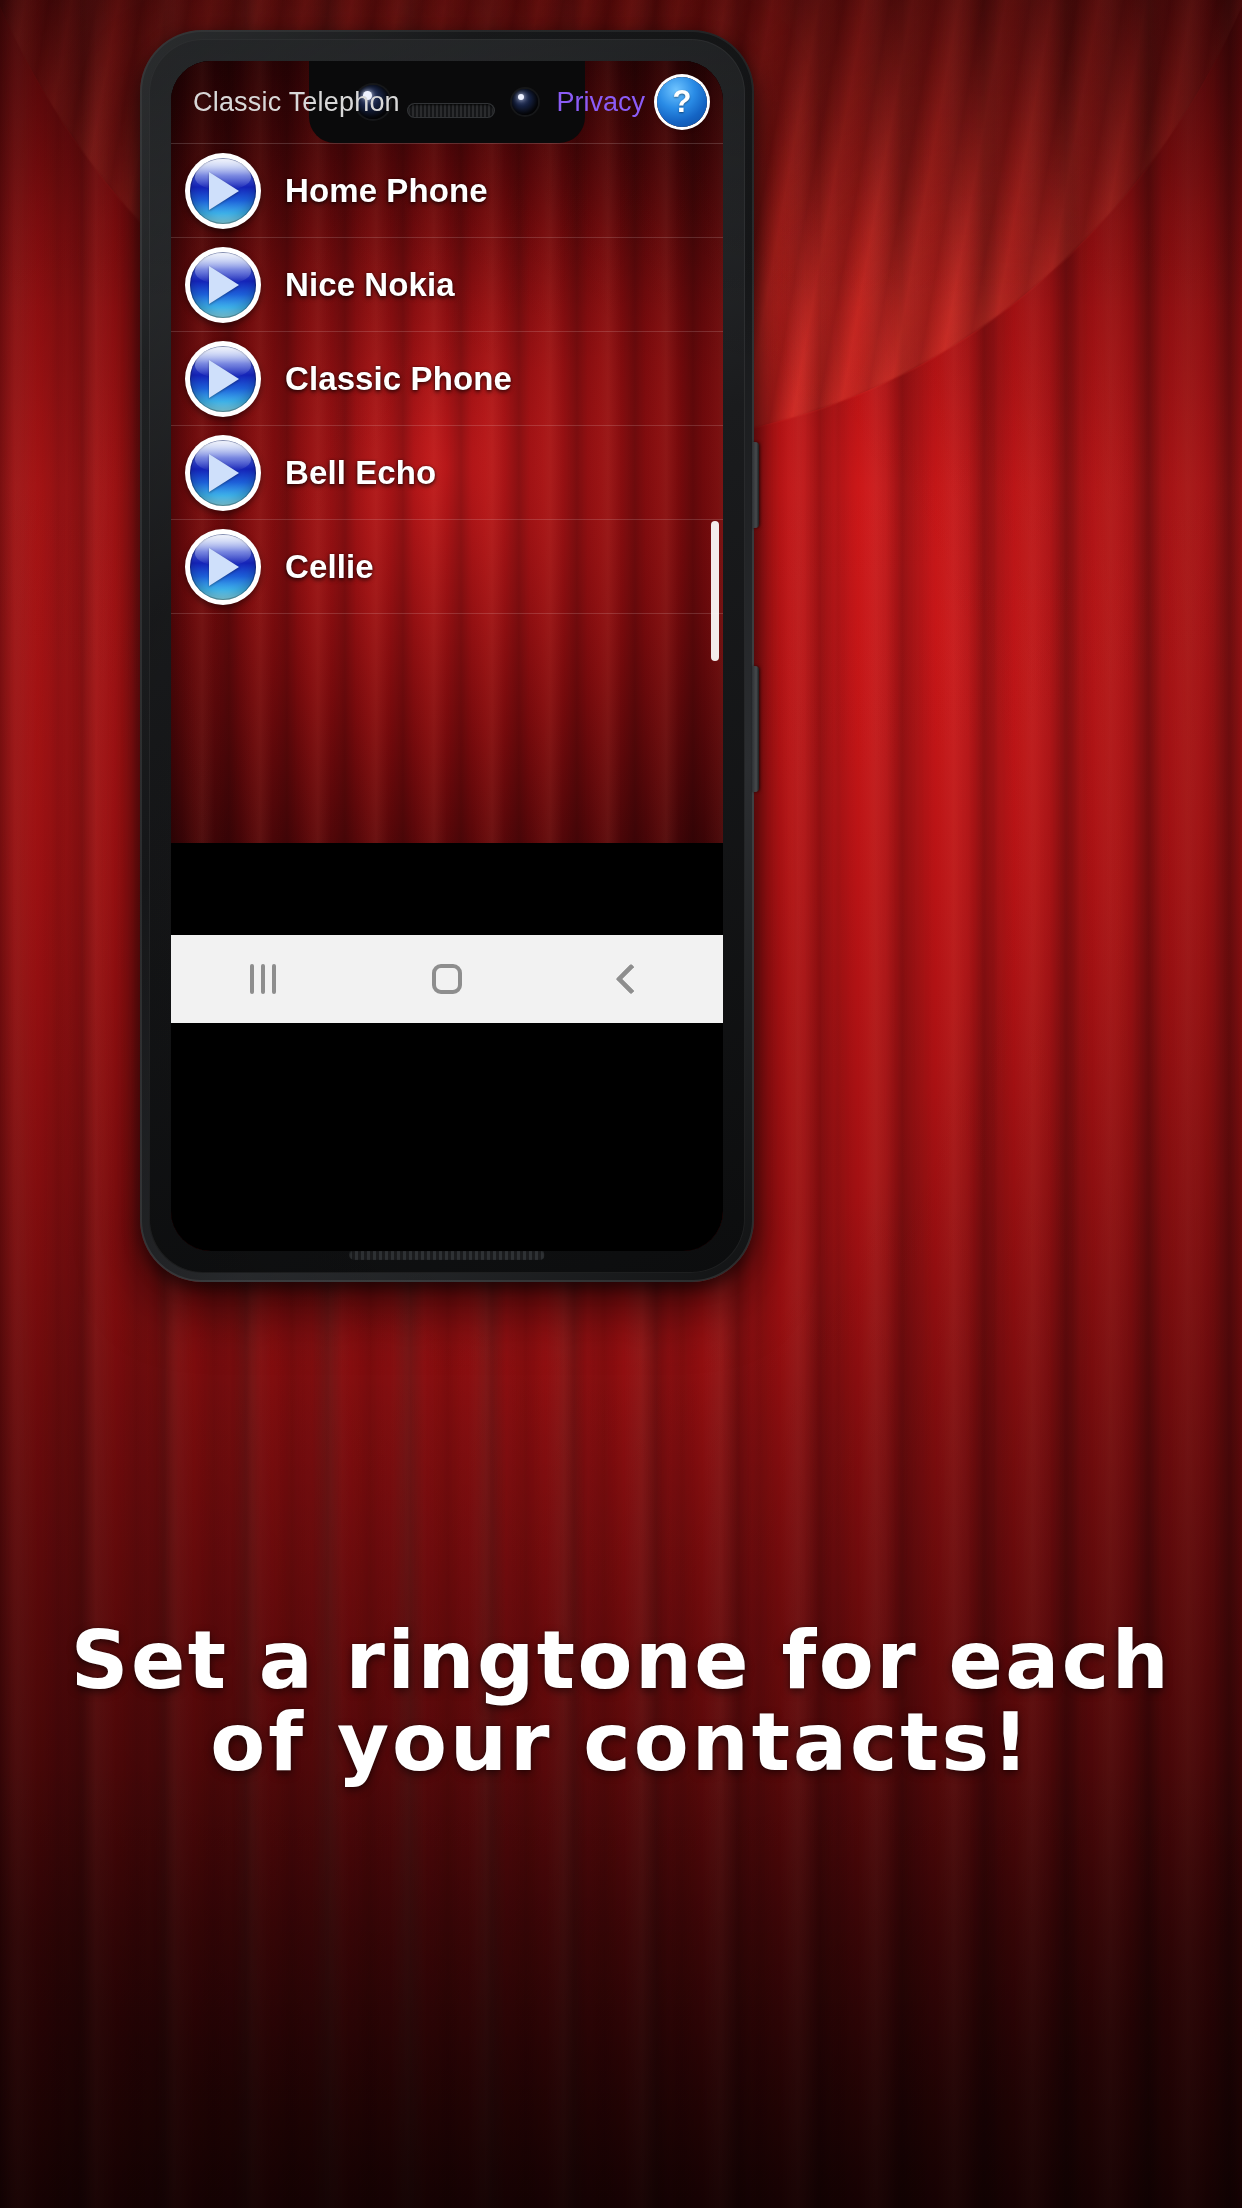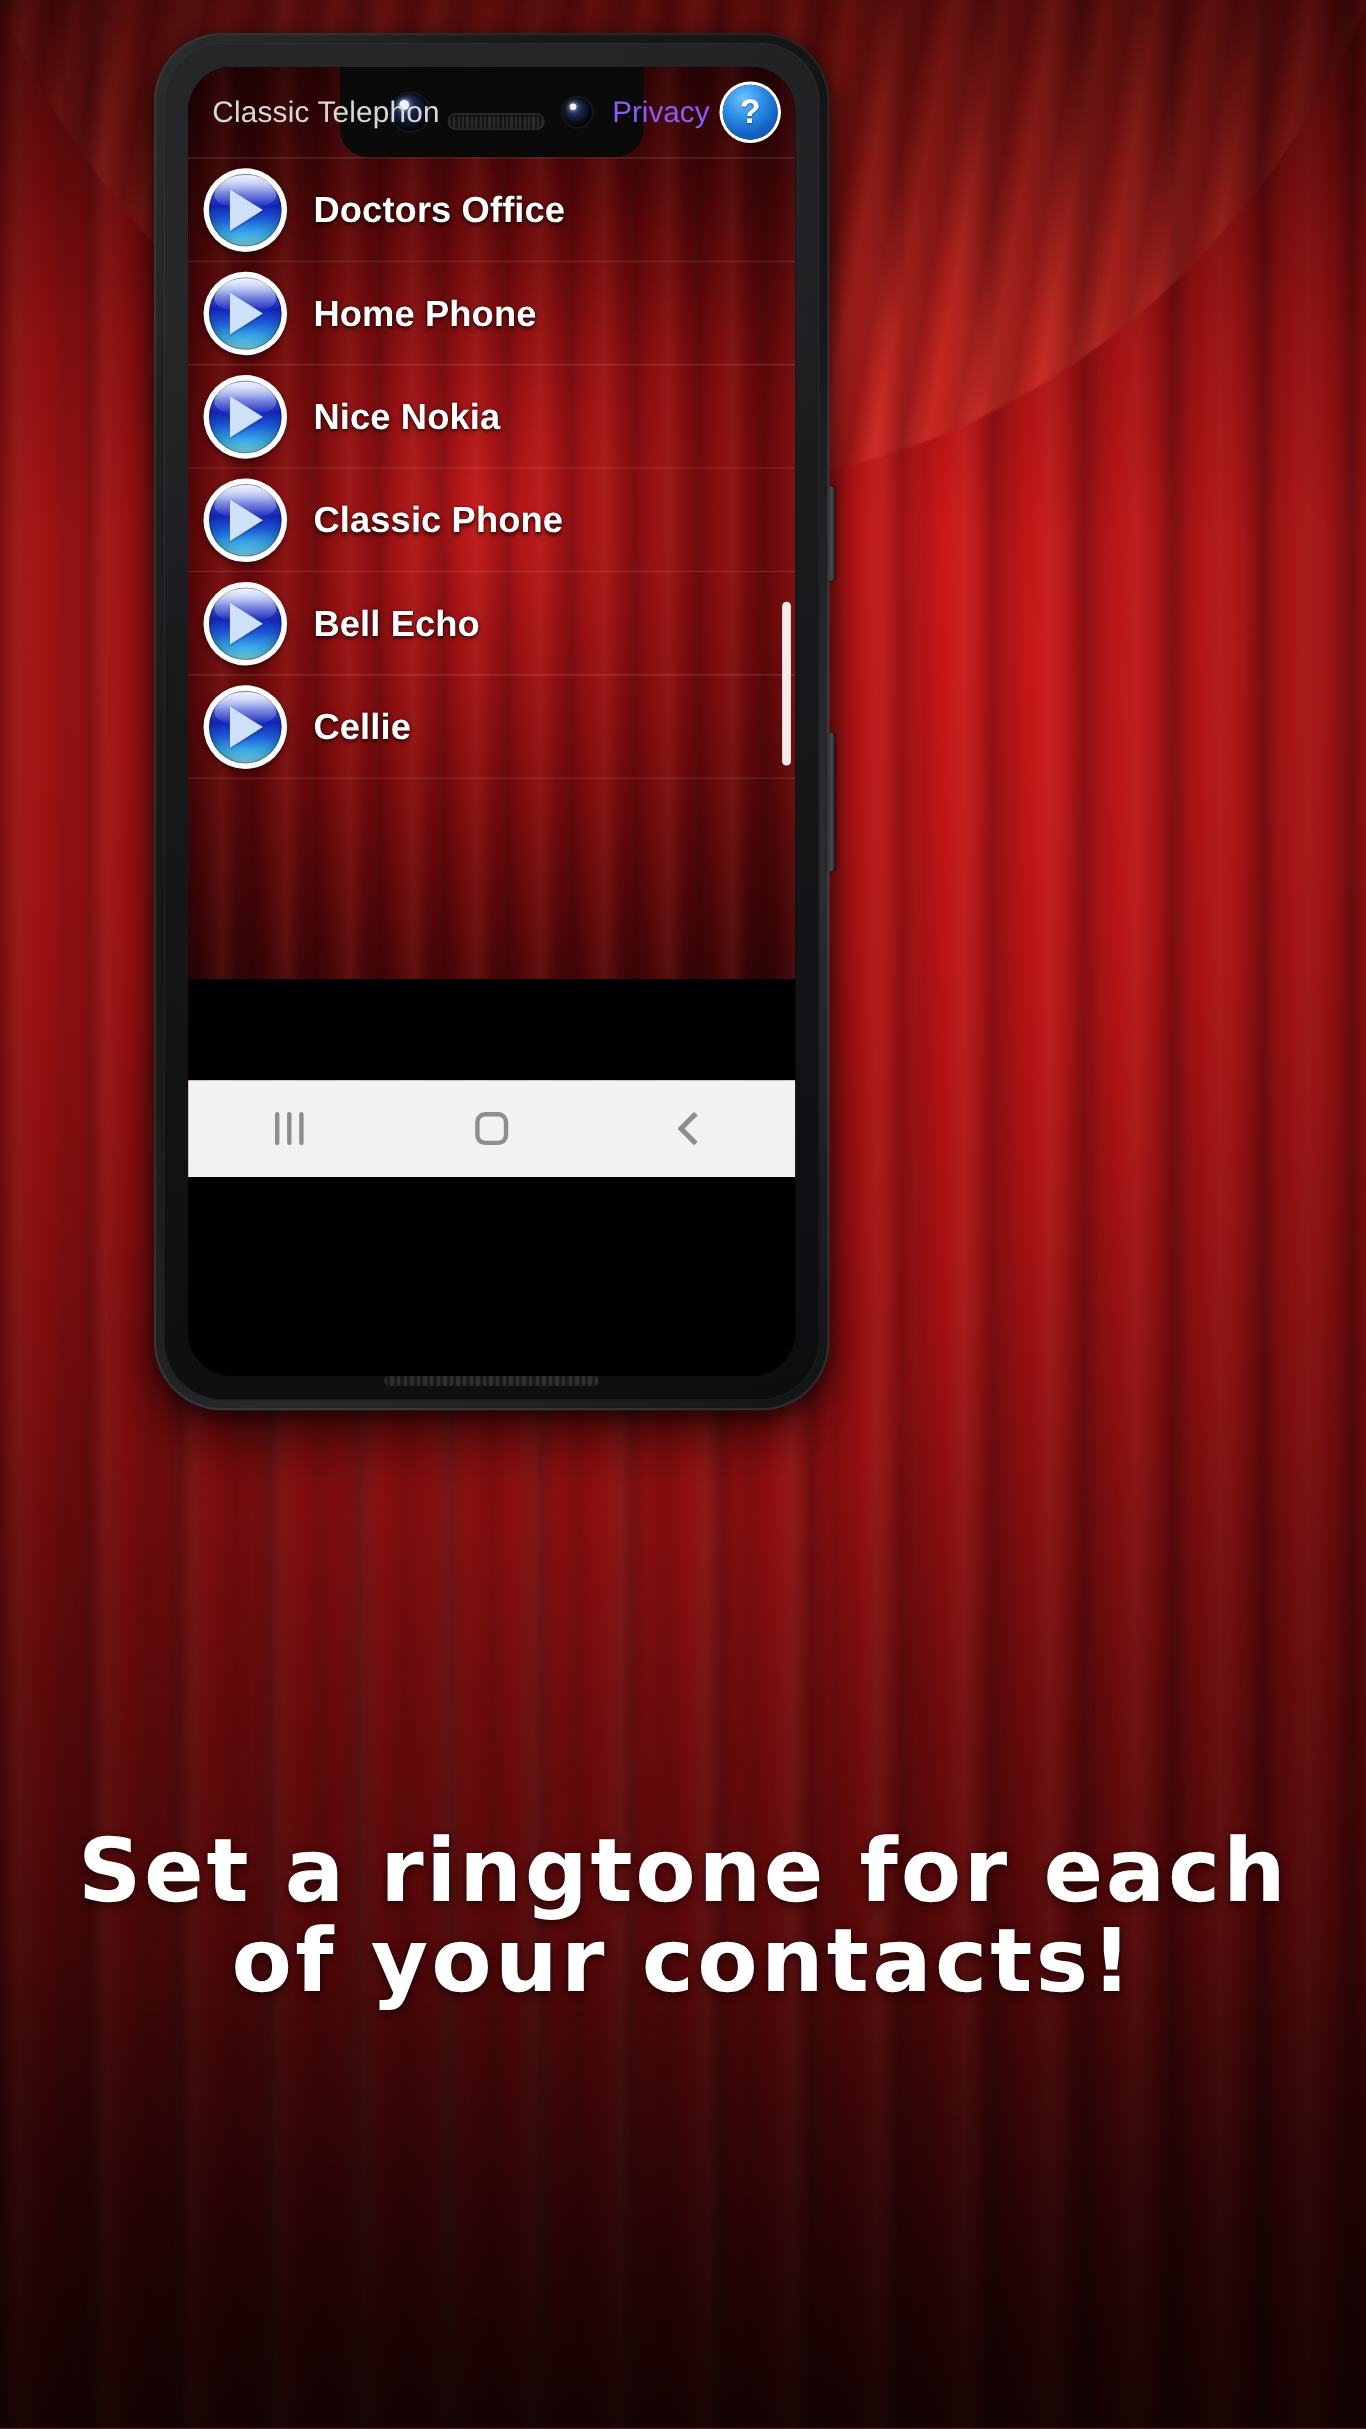--- a/index.html
+++ b/index.html
@@ -360,21 +360,21 @@
     width:196px; height:11px;
     border-radius:6px;
     background:repeating-linear-gradient(90deg,#2e3134 0 3px,#1a1b1d 3px 6px);
     box-shadow:0 1px 2px rgba(0,0,0,.8) inset;
   }
 
   
   #caption {
     position:absolute;
     left:0; right:0;
-    top:1660px;
+    top:1620px;
     text-align:center;
     padding:0 30px;
     z-index:60;
   }
   .caption-line {
     color:#ffffff;
     font-family:"DejaVu Sans", sans-serif;
     font-weight:700;
     font-size:80px;
     line-height:1.03;
@@ -416,29 +416,20 @@
             <div class="app-title">Classic Telephon</div>
             <div class="header-right">
               <div class="privacy-link">Privacy</div>
               <div class="help-btn">
                 <span>?</span>
               </div>
             </div>
           </div>
 
           <div class="ringtone-list" id="ringtone-list">
-            <div class="ringtone-row">
-                <div class="play-btn">
-                  <div class="play-inner">
-                    <div class="play-gloss"></div>
-                    <div class="play-tri"></div>
-                  </div>
-                </div>
-                <div class="row-label">Doctors Office</div>
-              </div>
               <div class="ringtone-row">
                 <div class="play-btn">
                   <div class="play-inner">
                     <div class="play-gloss"></div>
                     <div class="play-tri"></div>
                   </div>
                 </div>
                 <div class="row-label">Home Phone</div>
               </div>
               <div class="ringtone-row">

